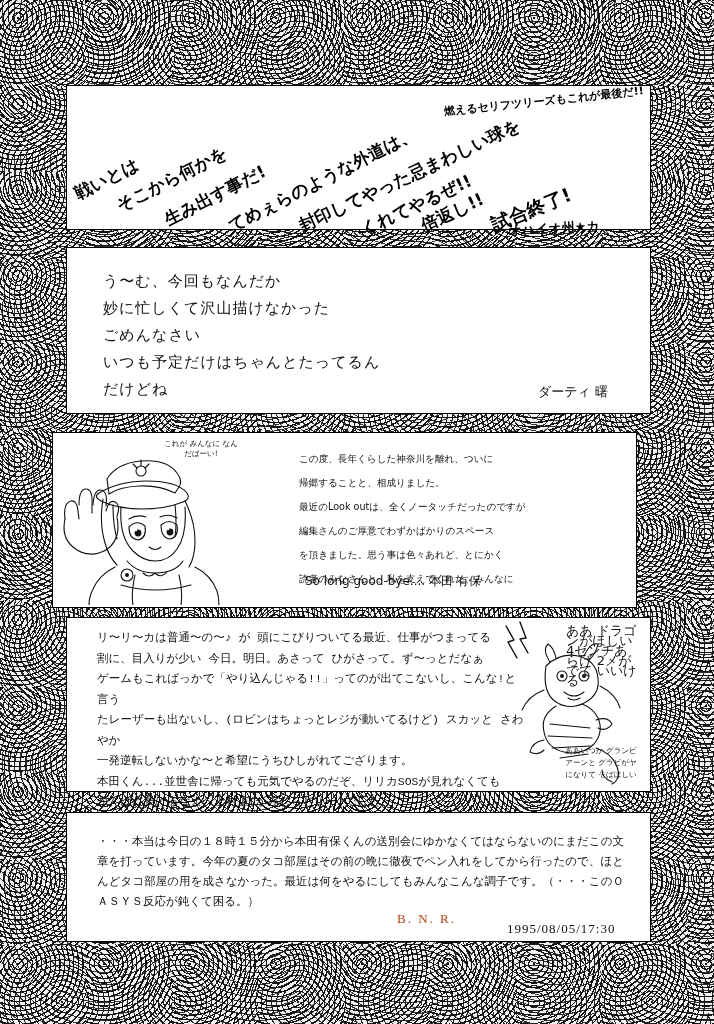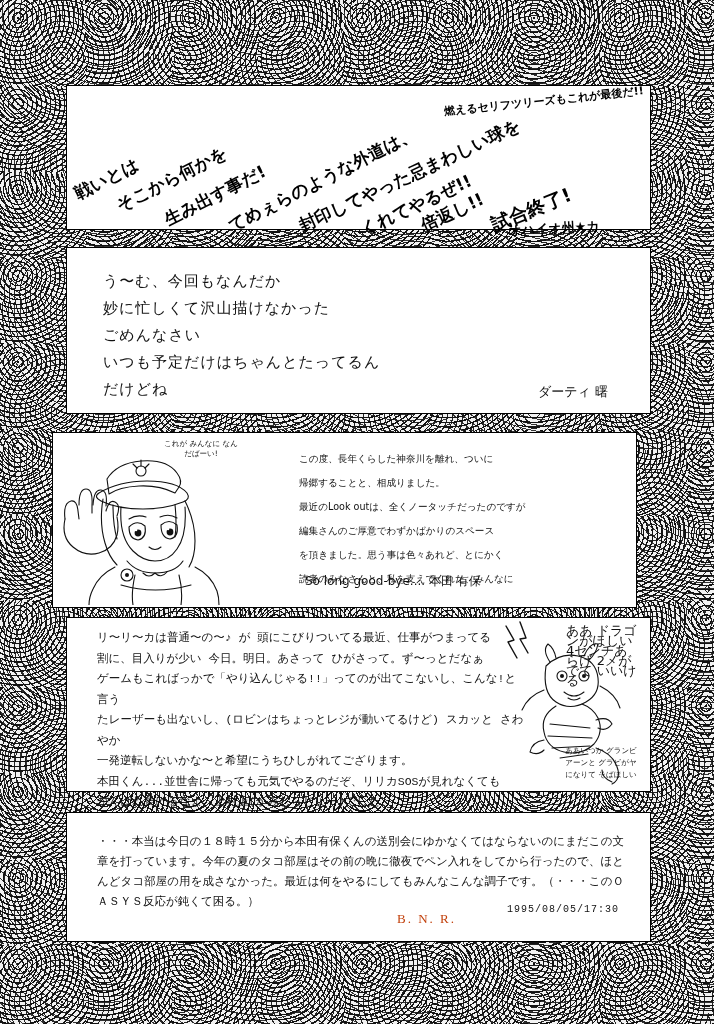--- a/index.html
+++ b/index.html
@@ -114,22 +114,22 @@
   #panel5 .body{
     position:absolute;left:30px;top:18px;right:26px;
     font-family:"DejaVu Sans", sans-serif;
     font-size:11.5px;line-height:20px;color:#111;text-align:justify;
   }
   #panel5 .credit{
     position:absolute;left:330px;bottom:14px;
     font-family:"Liberation Serif", serif;font-size:13px;letter-spacing:2px;color:#c2410c;
   }
   #panel5 .date{
-    position:absolute;left:440px;bottom:26px;
-    font-family:Liberation Mono, monospace;font-size:10px;letter-spacing:1px;color:#111;
+    position:absolute;left:440px;bottom:4px;
+    font-family:Liberation Serif, serif;font-size:13px;letter-spacing:1px;color:#111;
   }
   svg{display:block;}
 </style>
 </head>
 <body>
 
 <div id="page">
 
   <div class="panel" id="panel1">
     <div class="l" id="p1top">燃えるセリフツリーズもこれが最後だ!!</div>

